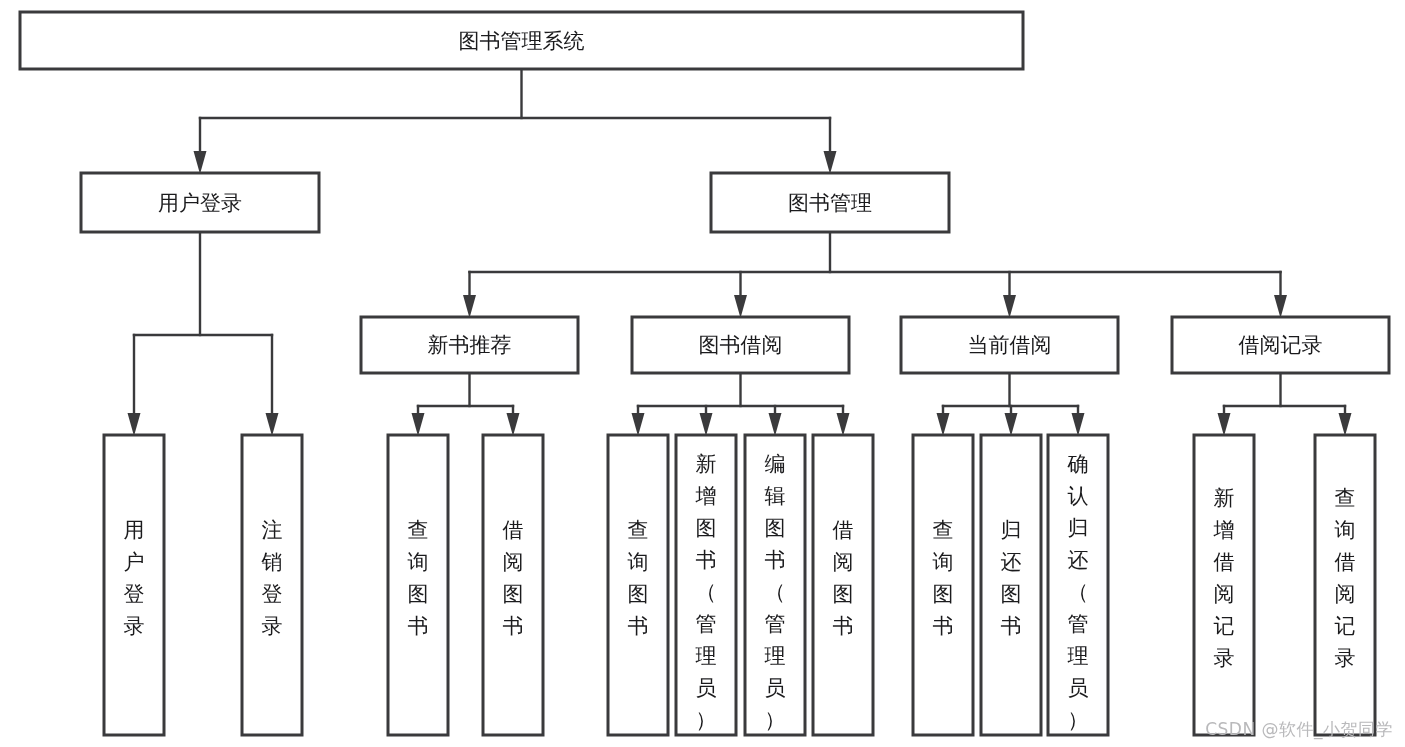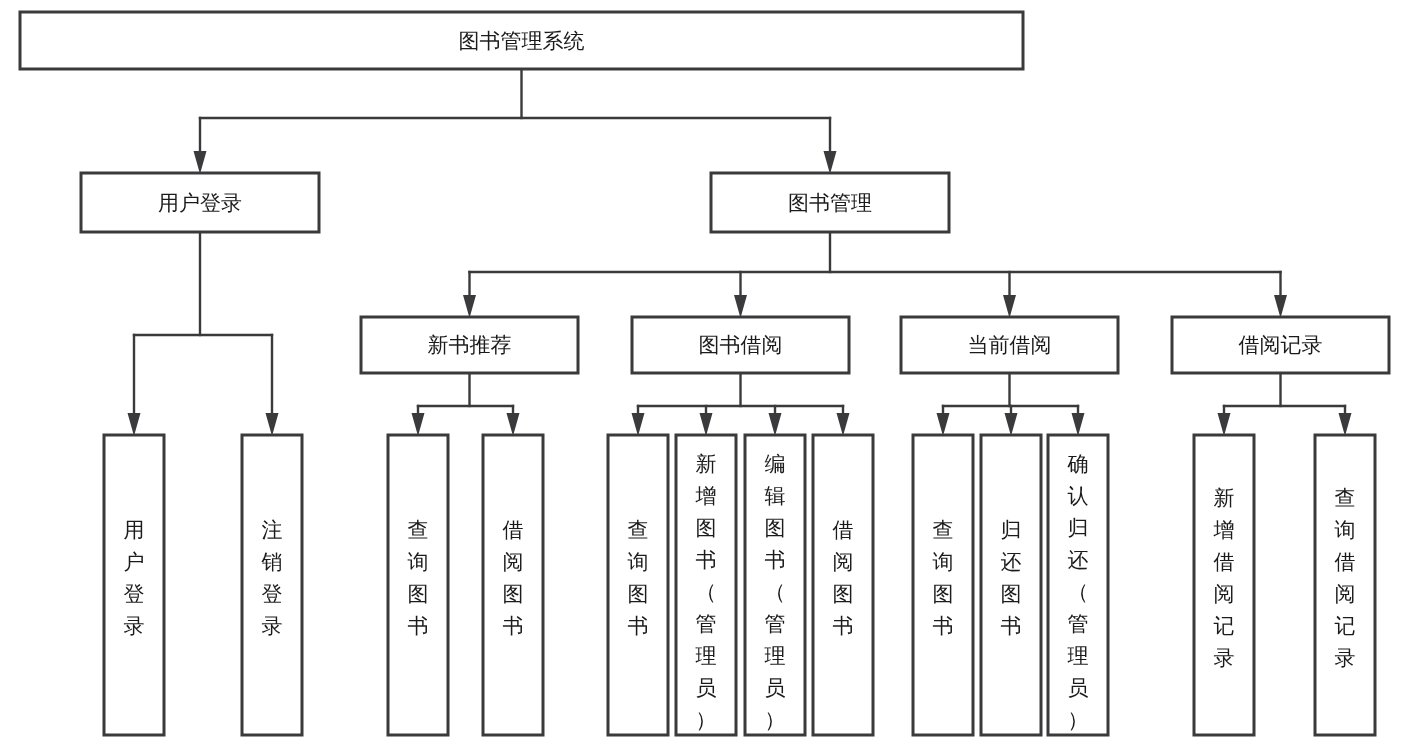--- a/index.html
+++ b/index.html
@@ -219,13 +219,14 @@
         <g>
           <rect x="1194" y="435" width="60" height="300" class="node-box"></rect>
           <text x="1224" y="0" class="node-label-vertical"><tspan x="1224" y="505">新</tspan><tspan x="1224" y="537">增</tspan><tspan x="1224" y="569">借</tspan><tspan x="1224" y="601">阅</tspan><tspan x="1224" y="633">记</tspan><tspan x="1224" y="665">录</tspan></text>
         </g>
         <g>
           <rect x="1315" y="435" width="60" height="300" class="node-box"></rect>
           <text x="1345" y="0" class="node-label-vertical"><tspan x="1345" y="505">查</tspan><tspan x="1345" y="537">询</tspan><tspan x="1345" y="569">借</tspan><tspan x="1345" y="601">阅</tspan><tspan x="1345" y="633">记</tspan><tspan x="1345" y="665">录</tspan></text>
         </g>
       </g>
   </svg>
+  <div class="watermark">CSDN @软件_小贺同学</div>
 </div>
 
 </body></html>

